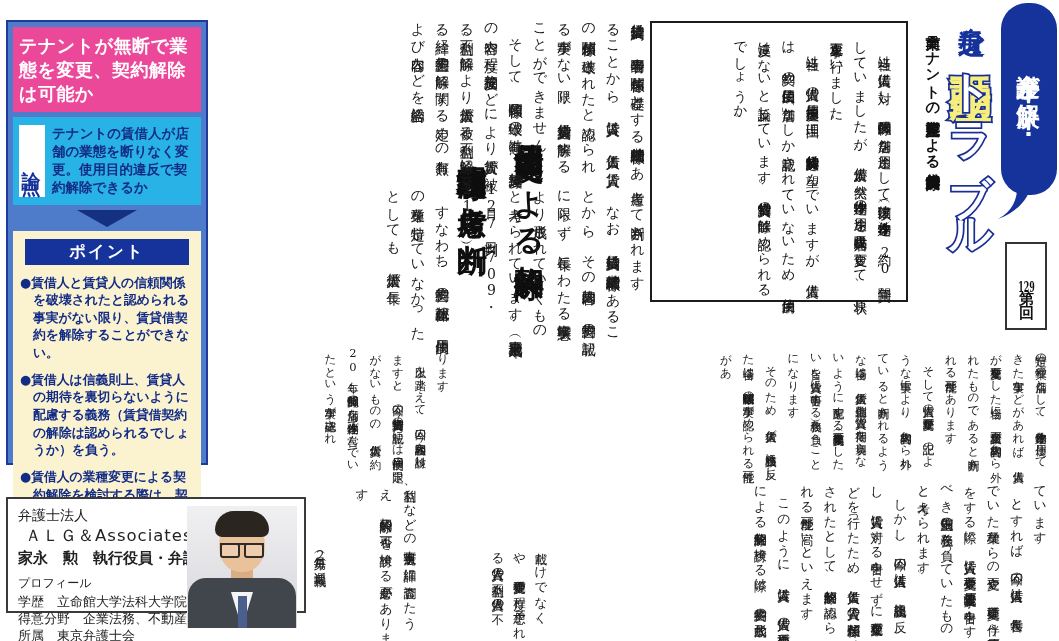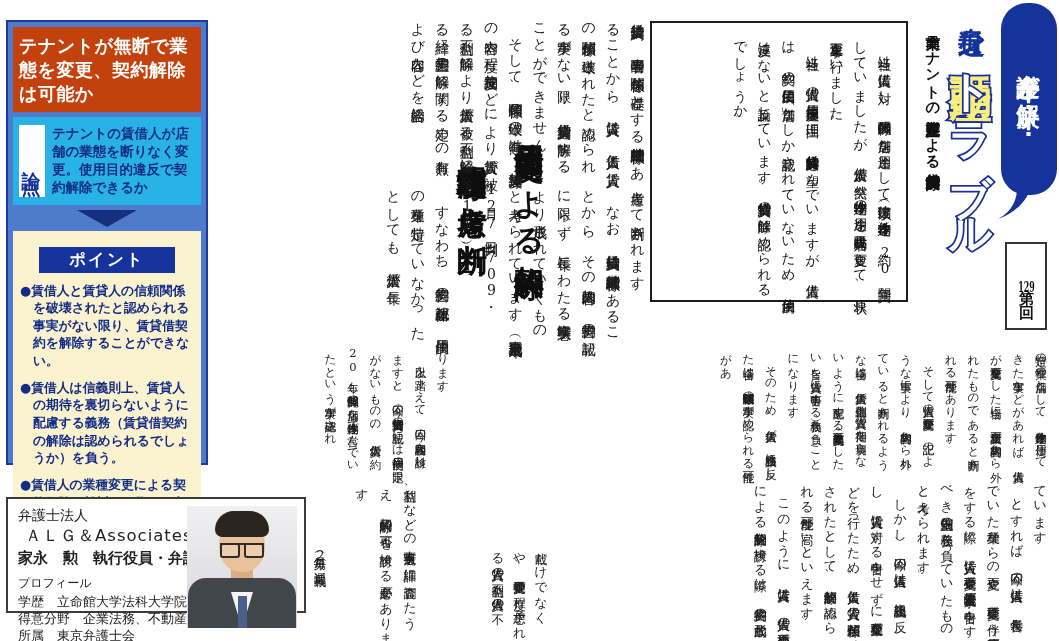--- a/index.html
+++ b/index.html
@@ -46,31 +46,31 @@
   .band-c-right{left:528px;top:346px;width:524px;height:127px;font-size:11.5px;line-height:22.5px;letter-spacing:0px;}
   .band-c-left{left:214px;top:346px;width:240px;height:127px;font-size:11.5px;line-height:22.5px;letter-spacing:0px;}
   .band-d-right{left:556px;top:477px;width:496px;height:158px;font-size:12.8px;line-height:23.3px;letter-spacing:0.4px;}
   .band-d-under{left:422px;top:543px;width:130px;height:97px;font-size:12.5px;line-height:21.6px;letter-spacing:0.5px;}
   .band-d-left{left:326px;top:479px;width:96px;height:161px;font-size:12.8px;line-height:24px;letter-spacing:0.8px;}
   .pub-note{left:302px;top:546px;width:26px;height:94px;font-size:12.5px;letter-spacing:0.5px;}
   
   .sidebar{position:absolute;left:6px;top:20px;width:202px;height:445px;background:#4e7ccb;
         border:2px solid #1d3a9c;box-sizing:border-box;padding:5px;
         font-family:"DejaVu Sans","Liberation Sans",sans-serif;}
-  .sb-title{background:#c2410c;color:#fff;font-weight:bold;font-size:18px;line-height:1.32;
+  .sb-title{background:#ec4899;color:#fff;font-weight:bold;font-size:18px;line-height:1.32;
         padding:7px 6px;letter-spacing:0.5px;}
   .sb-ronten{background:#29b2e6;margin-top:5px;padding:8px 6px;display:flex;gap:7px;align-items:stretch;}
   .ronten-label{background:#fff;color:#16339b;width:30px;display:flex;align-items:center;justify-content:center;}
   .ronten-label-inner{writing-mode:vertical-rl;text-orientation:upright;font-weight:900;
         font-size:19px;letter-spacing:6px;}
   .ronten-text{color:#132c86;font-weight:bold;font-size:13.5px;line-height:1.32;}
   .sb-arrow{width:0;height:0;border-left:30px solid transparent;border-right:30px solid transparent;
         border-top:17px solid #14307f;margin:5px auto 4px;}
   .sb-points{background:#fbf3d0;padding:8px 7px 4px;}
-  .points-header{background:#16339b;color:#fff;width:136px;margin:8px auto 9px;text-align:center;
+  .points-header{background:#16339b;color:#fff;width:164px;margin:0 auto 9px;text-align:center;
         font-weight:bold;font-size:16.5px;padding:2px 0;letter-spacing:2px;}
   .point-item{color:#132c86;font-weight:bold;font-size:12.8px;line-height:1.38;
         padding-left:13px;text-indent:-13px;margin-bottom:9px;}
   
   .profile{position:absolute;left:6px;top:497px;width:300px;height:116px;border:2px solid #3a3a3a;
         box-sizing:border-box;background:#fff;padding:8px 10px;
         font-family:"DejaVu Sans","Liberation Sans",sans-serif;color:#222;}
   .pf-firm1{font-size:14px;}
   .pf-firm2{font-size:16.5px;letter-spacing:1px;margin-left:7px;}
   .pf-name{font-size:15px;font-weight:bold;margin:2px 0 7px;}

